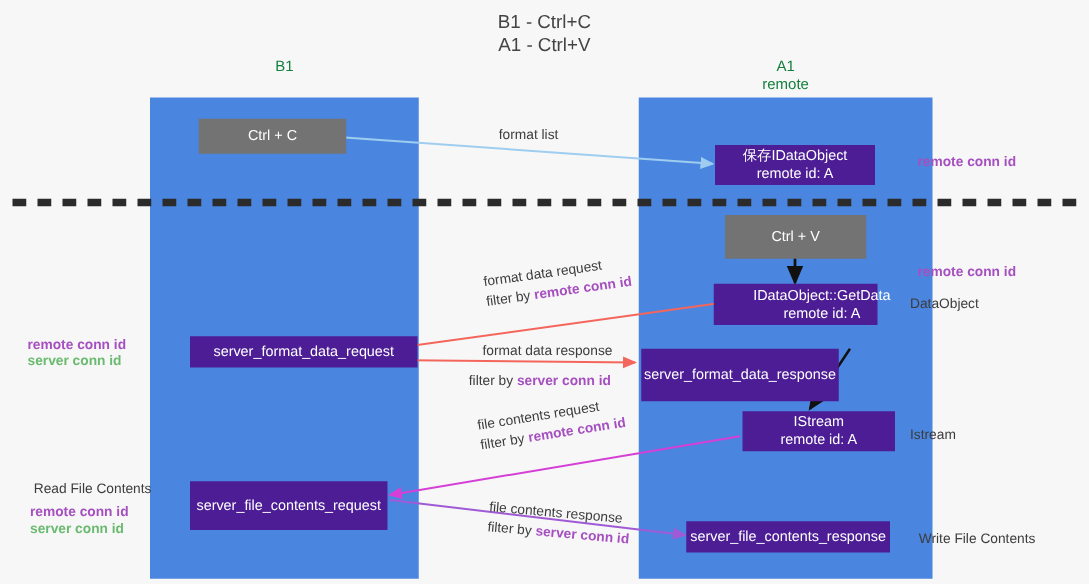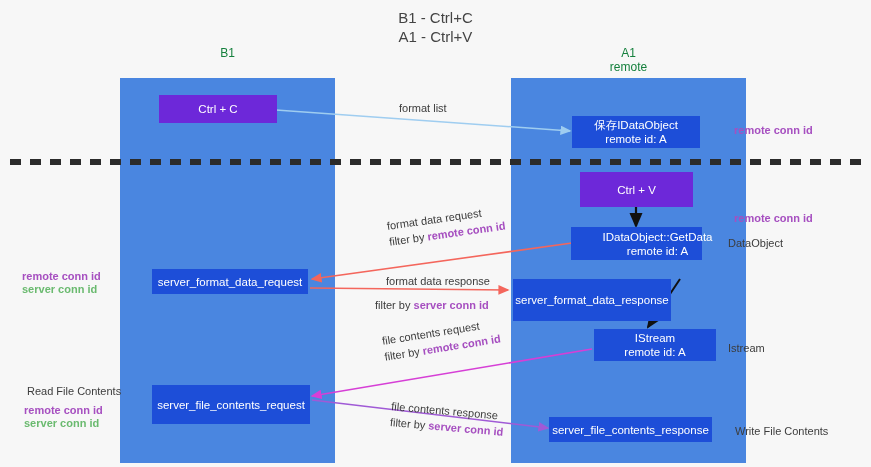--- a/index.html
+++ b/index.html
@@ -30,23 +30,23 @@
   .lane { background:#4a86e0; }
 
   
   .box {
     box-sizing:border-box;
     display:flex; flex-direction:column;
     align-items:center; justify-content:center;
     color:#ffffff; font-size:11.5px; line-height:14px;
     text-align:center;
   }
-  .box.green { background:#6d28d9; }
+  .box.green { background:#737373; }
   .box.orange { background:#fbb košt; }
-  .box.orange { background:#1d4ed8; }
+  .box.orange { background:#4c1d95; }
 
   
   .lbl { font-size:11px; line-height:14px; color:#3c3c3c; white-space:nowrap; }
   .purple { color:#a64fc0; font-weight:bold; }
   .green-t { color:#6aba6f; font-weight:bold; }
   .rot { transform-origin: left top; }
 
   svg.overlay { position:absolute; left:0; top:0; width:871px; height:467px; pointer-events:none; }
 </style>
 </head>
@@ -117,21 +117,21 @@
 
   <div class="abs box green" style="left:580px; top:172px; width:113px; height:35px;">
     <div>Ctrl + V</div>
   </div>
 
   <div class="abs box orange" style="left:571px; top:227px; width:131px; height:33px;padding-left:42px;">
     <div>IDataObject::GetData</div>
     <div>remote id: A</div>
   </div>
 
-  <div class="abs box orange" style="left:152px; top:269px; width:156px; height:25px;">
+  <div class="abs box orange" style="left:152px; top:269px; width:182px; height:25px;">
     <div>server_format_data_request</div>
   </div>
 
   <div class="abs box orange" style="left:513px; top:279px; width:158px; height:42px;">
     <div>server_format_data_response</div>
   </div>
 
   <div class="abs box orange" style="left:594px; top:329px; width:122px; height:32px;">
     <div>IStream</div>
     <div>remote id: A</div>

